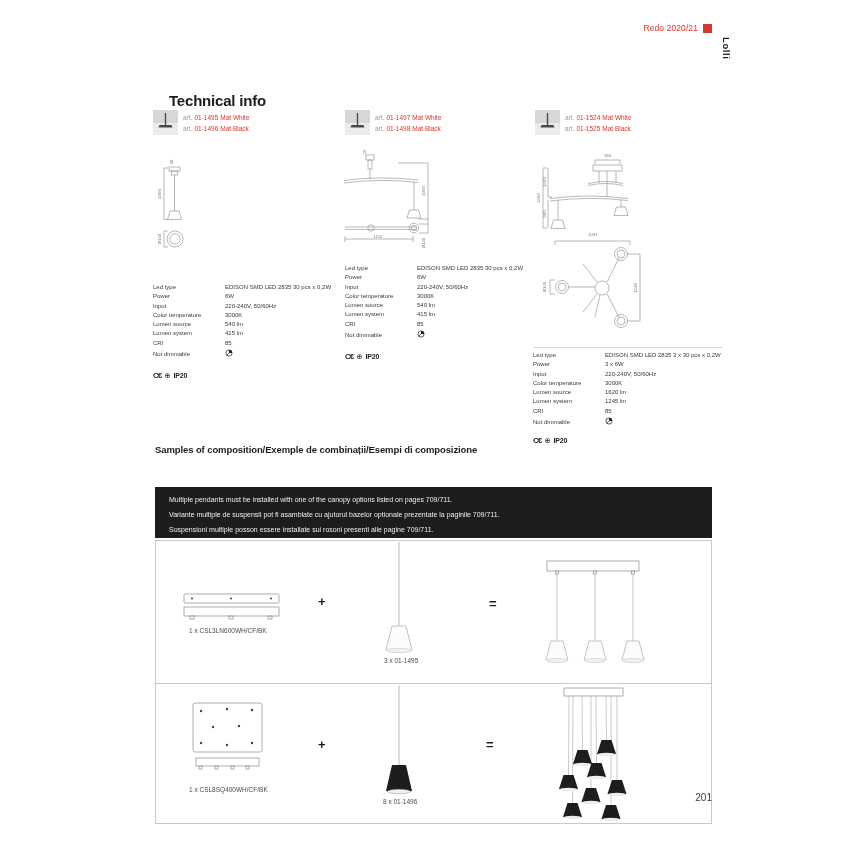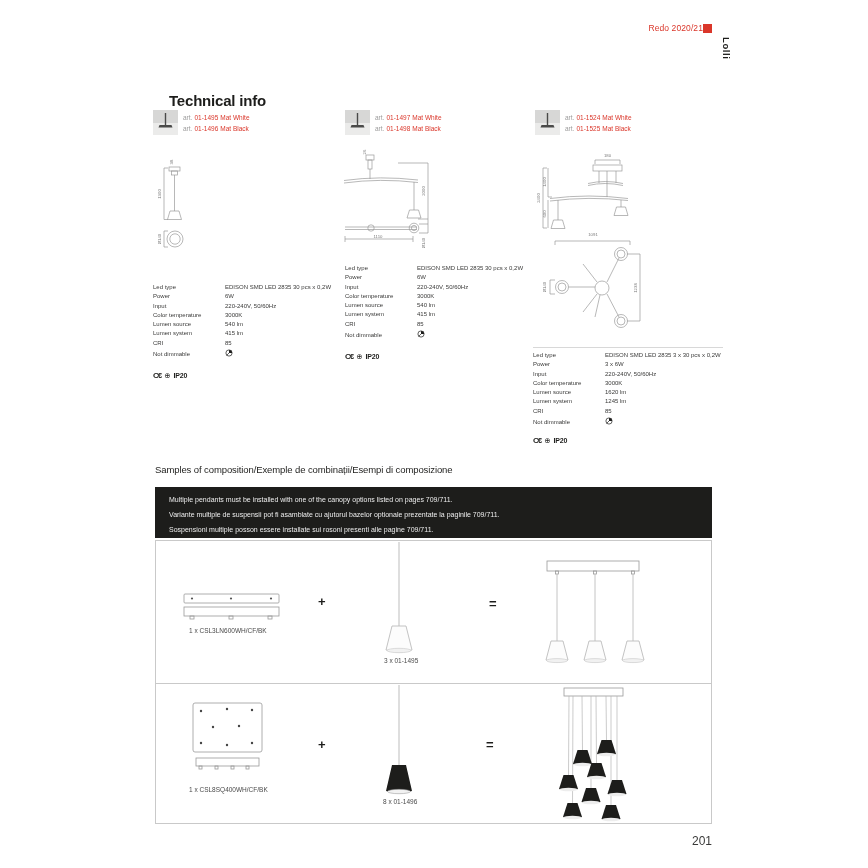--- a/index.html
+++ b/index.html
@@ -1,21 +1,21 @@
 <!DOCTYPE html>
 <html><head>
 <meta charset="utf-8">
 <style>
   html,body{margin:0;padding:0;}
   body{width:868px;height:868px;background:#ffffff;font-family:"Liberation Sans",sans-serif;color:#1d1d1b;}
   .page{position:relative;width:868px;height:868px;background:#fff;overflow:hidden;}
   .abs{position:absolute;}
 
   
-  .brand-row{position:absolute;top:23px;right:156px;display:flex;align-items:flex-end;}
+  .brand-row{position:absolute;top:23px;right:156px;display:flex;align-items:flex-end;gap:5px;}
   .brand-text{font-size:8.5px;color:#da362a;letter-spacing:.1px;}
   .brand-square{width:9px;height:9px;background:#da362a;display:inline-block;}
   .collection{position:absolute;top:37px;left:721px;writing-mode:vertical-rl;font-size:9.5px;font-weight:bold;color:#1d1d1b;letter-spacing:.6px;}
 
   .page-title{position:absolute;top:76px;left:153px;font-size:15px;font-weight:bold;letter-spacing:-.2px;margin:16px;}
 
   
   .art-block{position:absolute;display:flex;align-items:flex-start;gap:5px;}
   .art-icon{width:25px;height:25px;position:relative;flex:0 0 auto;}
   .art-lines{padding-top:2px;}
@@ -31,31 +31,31 @@
   .spec-label{width:72px;flex:0 0 auto;}
   .spec-value{white-space:nowrap;}
   .nd-icon{position:relative;top:1px;}
 
   .cert-row{position:absolute;display:flex;align-items:center;gap:3px;}
   .cert-ce{font-size:8px;font-weight:bold;letter-spacing:-1px;}
   .cert-circle{font-size:7.5px;color:#1d1d1b;}
   .cert-ip{font-size:7px;font-weight:bold;letter-spacing:-.2px;}
 
   
-  .samples-heading{position:absolute;top:464px;left:155px;font-size:9.5px;font-weight:normal;margin:0;letter-spacing:-.1px;}
+  .samples-heading{position:absolute;top:444px;left:155px;font-size:9.5px;font-weight:bold;margin:0;letter-spacing:-.1px;}
   .notice-box{position:absolute;top:487px;left:155px;width:557px;height:51px;background:#1d1d1b;color:#ededed;box-sizing:border-box;padding:6px 14px 0 14px;}
   .notice-line{font-size:7px;line-height:14.8px;white-space:nowrap;}
 
   .comp-row{position:absolute;left:155px;width:557px;box-sizing:border-box;border:1px solid #c9c9c9;background:#fff;}
   .comp-row1{top:540px;height:144px;}
   .comp-row2{top:684px;height:140px;border-top:none;}
   .comp-label{position:absolute;font-size:6.5px;color:#4a4a4a;white-space:nowrap;}
   .op{position:absolute;font-size:13px;font-weight:bold;color:#1d1d1b;}
 
-  .pagenum{position:absolute;top:834px;right:156px;font-size:12px;color:#3a3a39;}
+  .pagenum{position:absolute;top:792px;right:156px;font-size:10px;color:#3a3a39;}
 
   svg{display:block;}
   svg text{font-family:"Liberation Sans",sans-serif;}
   .dim{font-size:4.3px;fill:#7a7a7a;}
 </style>
 </head>
 <body>
 
 <div class="page">
 

